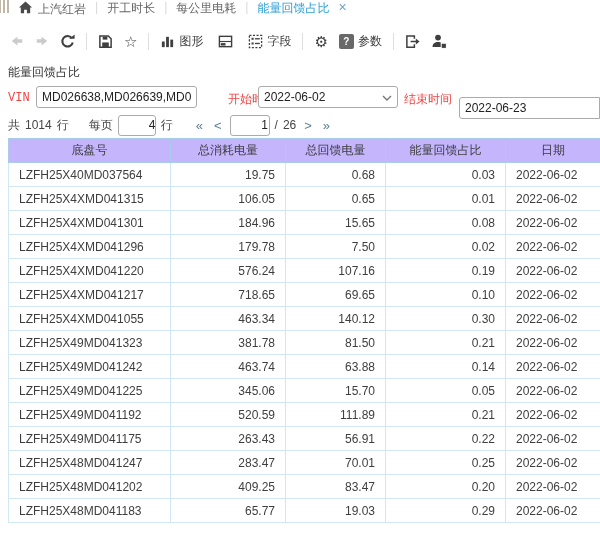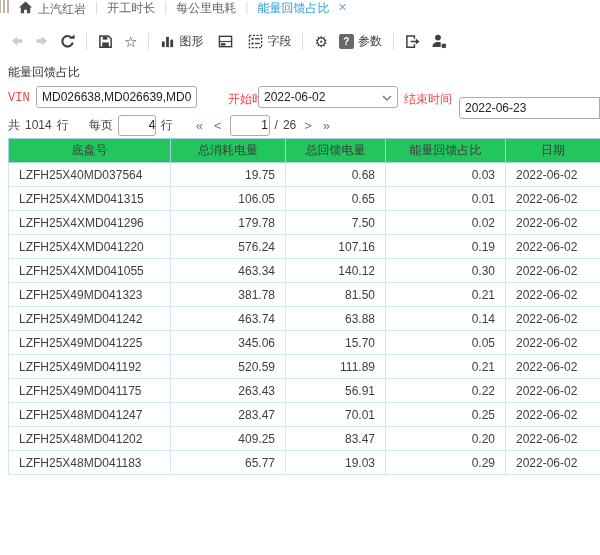--- a/index.html
+++ b/index.html
@@ -48,21 +48,21 @@
   .pager { position:absolute; top:113px; left:8px; right:0; height:24px;
     display:flex; align-items:center; gap:5px; color:#444; }
   .pager .box { width:40px; height:21px; border:1px solid #ababab; border-radius:3px;
     text-align:center; font-family:"Liberation Sans",sans-serif; font-size:12px; color:#222;padding-left:30px; }
   .pager .nav { color:#5f7d95; font-size:13px; padding:0 3px; cursor:pointer; }
   .pager .gap { width:10px; }
 
   
   .grid-wrap { position:absolute; top:138px; left:8px; width:592px; }
   table { border-collapse:collapse; table-layout:fixed; width:592px; }
-  th { background:#22c55e; border:1px solid #a9cde9; height:24px;
+  th { background:#c4b5fd; border:1px solid #a9cde9; height:24px;
     font-weight:normal; color:#3c3c3c; text-align:center; }
   td { border:1px solid #d2e7f5; height:24px; padding:0 10px;
     color:#3e3e3e; background:#fff; overflow:hidden; white-space:nowrap; }
   td.num { text-align:right; }
 </style>
 </head>
 <body>
 
 <div class="stage">
 
@@ -230,37 +230,51 @@
           </tr>
 
           <tr>
             <td>LZFH25X4XMD041315</td>
             <td class="num">106.05</td>
             <td class="num">0.65</td>
             <td class="num">0.01</td>
             <td>2022-06-02</td>
           </tr>
 
+          <tr>
+            <td>LZFH25X4XMD041301</td>
+            <td class="num">184.96</td>
+            <td class="num">15.65</td>
+            <td class="num">0.08</td>
+            <td>2022-06-02</td>
+          </tr>
 
           <tr>
             <td>LZFH25X4XMD041296</td>
             <td class="num">179.78</td>
             <td class="num">7.50</td>
             <td class="num">0.02</td>
             <td>2022-06-02</td>
           </tr>
 
           <tr>
             <td>LZFH25X4XMD041220</td>
             <td class="num">576.24</td>
             <td class="num">107.16</td>
             <td class="num">0.19</td>
             <td>2022-06-02</td>
           </tr>
 
+          <tr>
+            <td>LZFH25X4XMD041217</td>
+            <td class="num">718.65</td>
+            <td class="num">69.65</td>
+            <td class="num">0.10</td>
+            <td>2022-06-02</td>
+          </tr>
 
           <tr>
             <td>LZFH25X4XMD041055</td>
             <td class="num">463.34</td>
             <td class="num">140.12</td>
             <td class="num">0.30</td>
             <td>2022-06-02</td>
           </tr>
 
           <tr>

